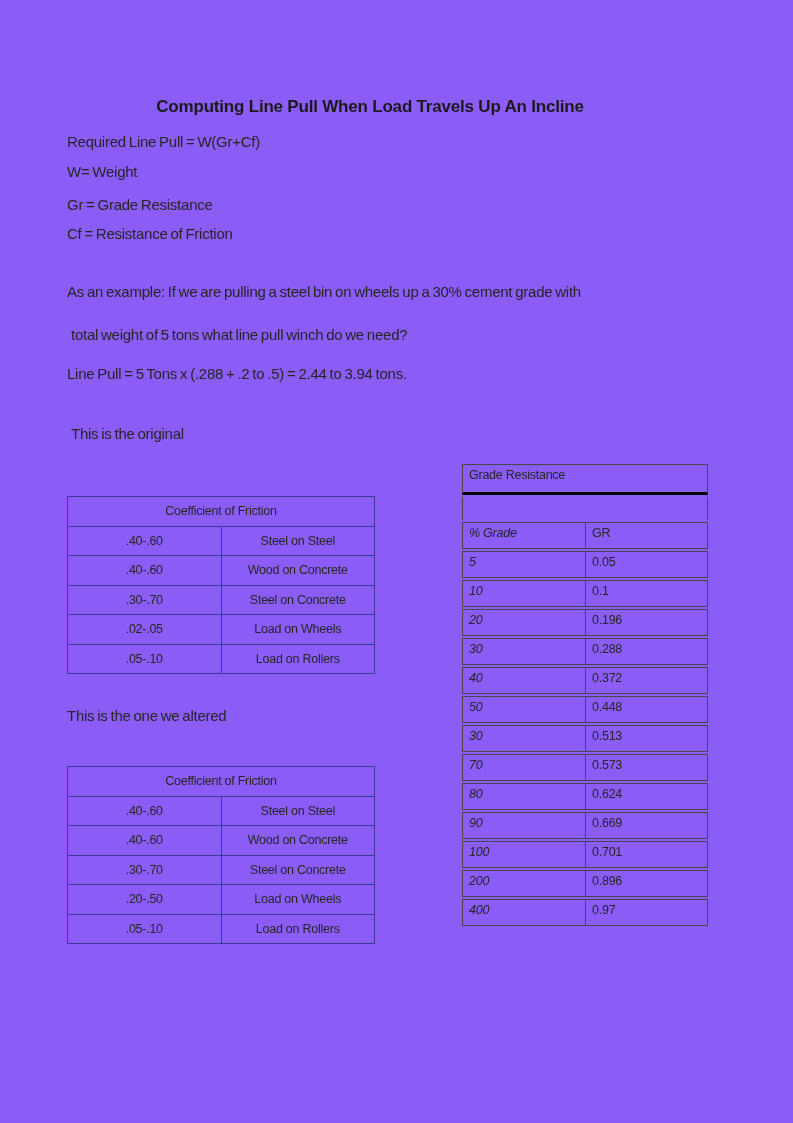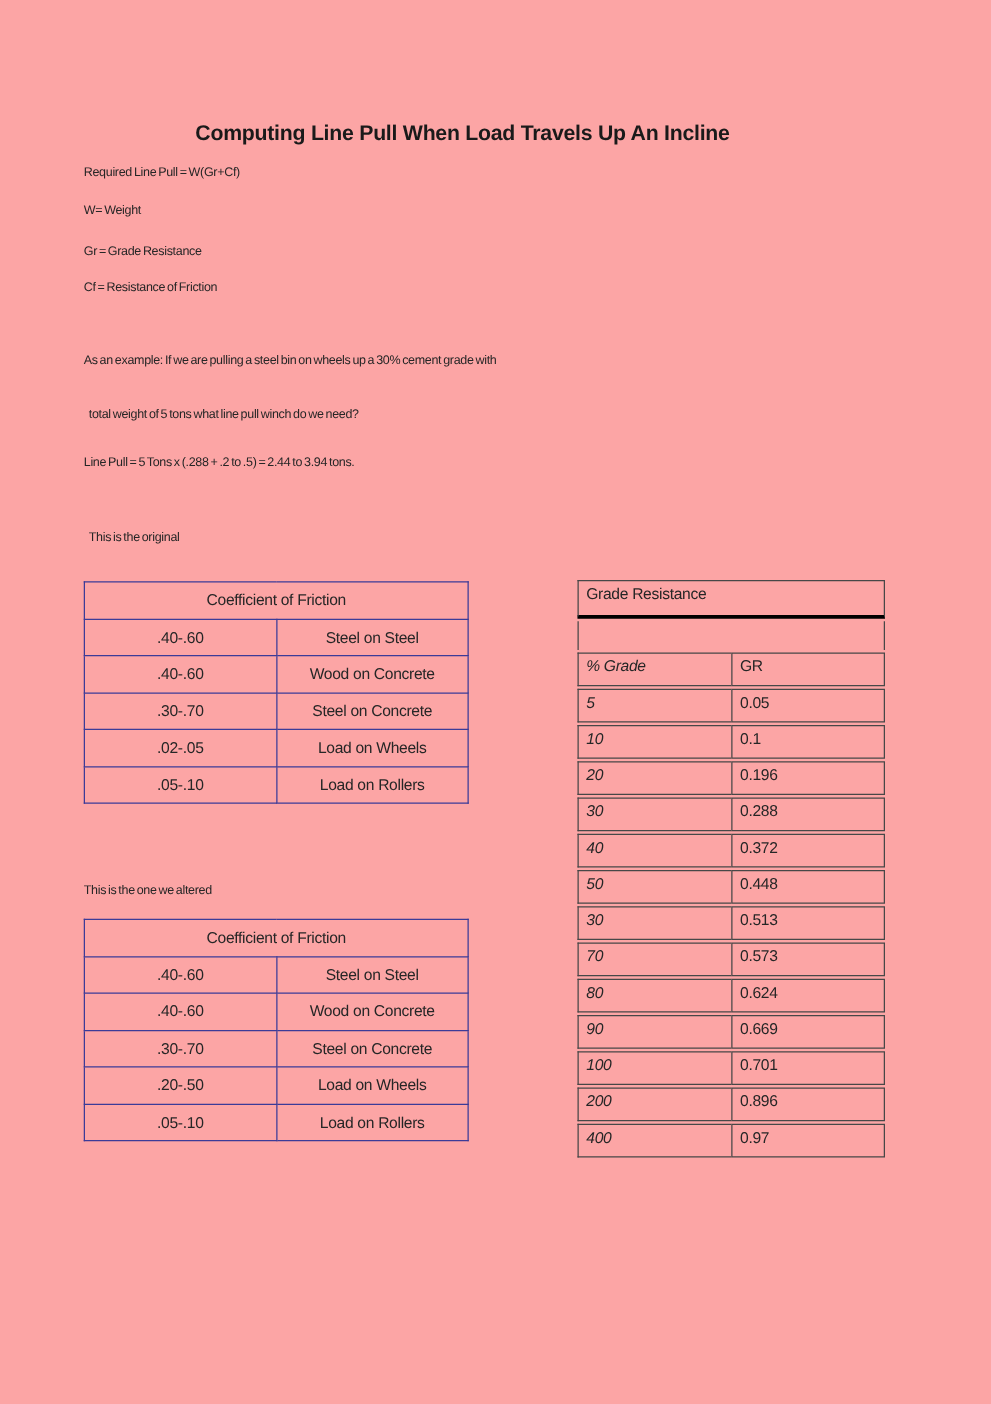--- a/index.html
+++ b/index.html
@@ -4,54 +4,55 @@
 <style>
   html, body {
     margin: 0;
     padding: 0;
     background: #ffffff;
   }
   .page {
     position: relative;
     width: 793px;
     height: 1123px;
-    background: #fca5a5;
+    background: #8b5cf6;
     font-family: "Liberation Sans", sans-serif;
     color: #262626;
     overflow: hidden;
   }
   .title {
     position: absolute;
     top: 97px;
     left: 0;
     width: 740px;
     margin: 0;
     text-align: center;
     font-size: 17px;
     font-weight: bold;
     color: #1a1a1a;
     letter-spacing: -0.2px;
   }
   .line {
     position: absolute;
     left: 67px;
     margin: 0;
-    font-size: 10px;
+    font-size: 15px;
     letter-spacing: -0.25px;
     word-spacing: -1px;
     white-space: nowrap;
     color: #262626;
   }
   
   table.cof {
     position: absolute;
     left: 67px;
     width: 308px;
     border-collapse: collapse;
     table-layout: fixed;
+    margin-top: 31px;
   }
   table.cof th, table.cof td {
     border: 1.5px solid #3b3b98;
     font-size: 12.5px;
     font-weight: normal;
     letter-spacing: -0.25px;
     text-align: center;
     vertical-align: middle;
     height: 28.5px;
     padding: 0;

